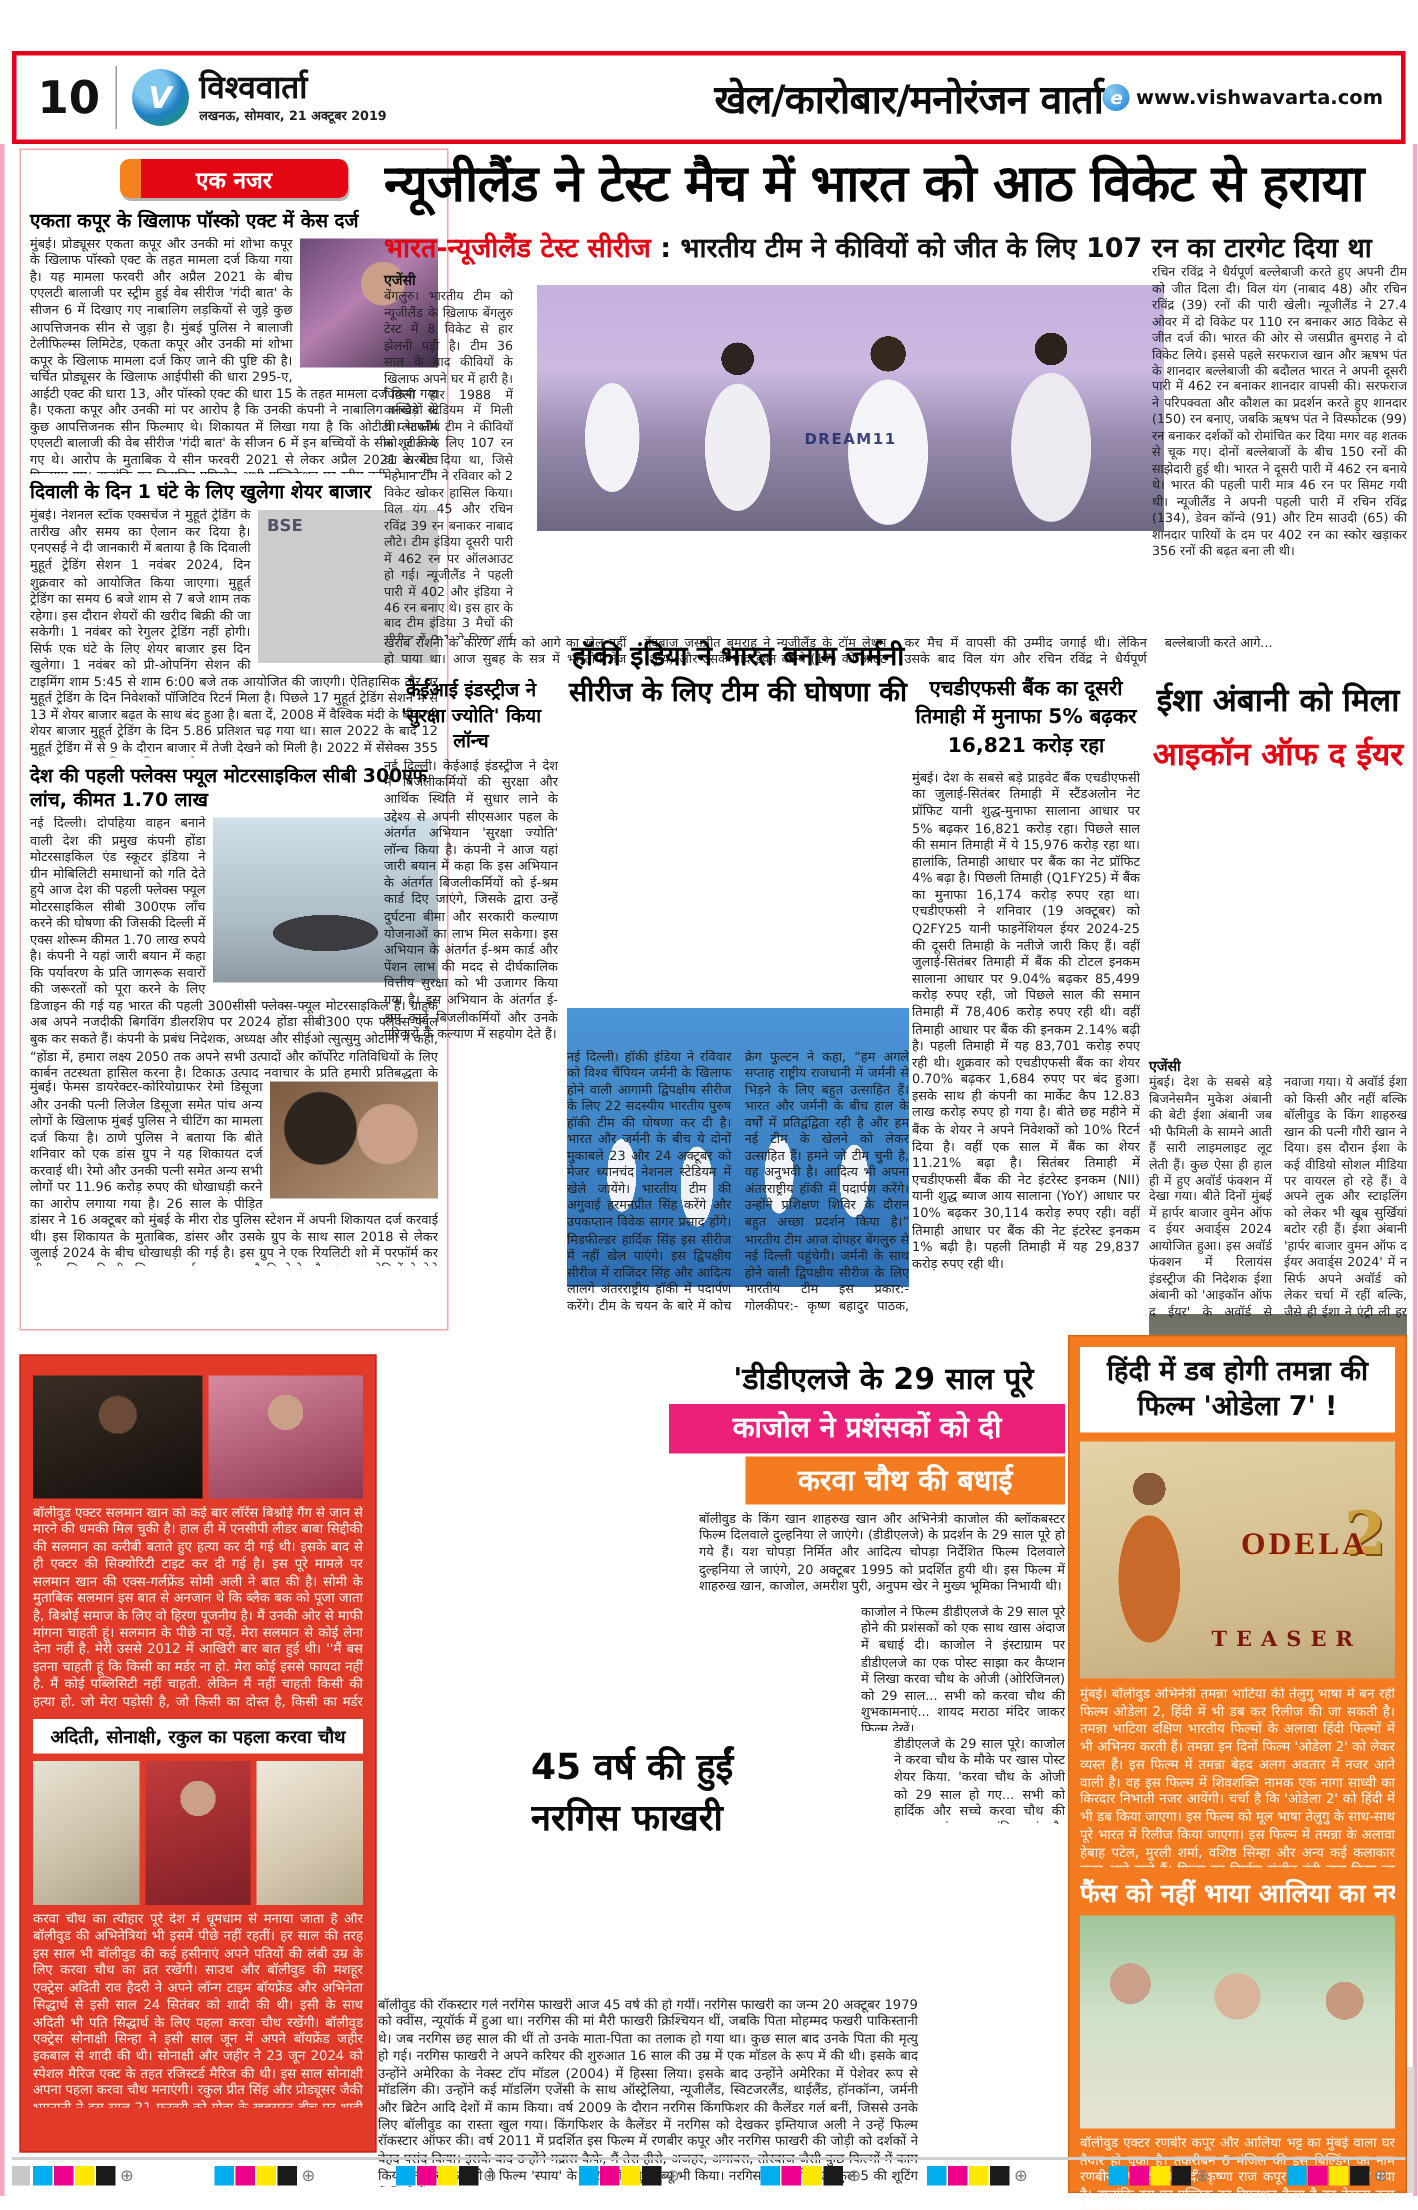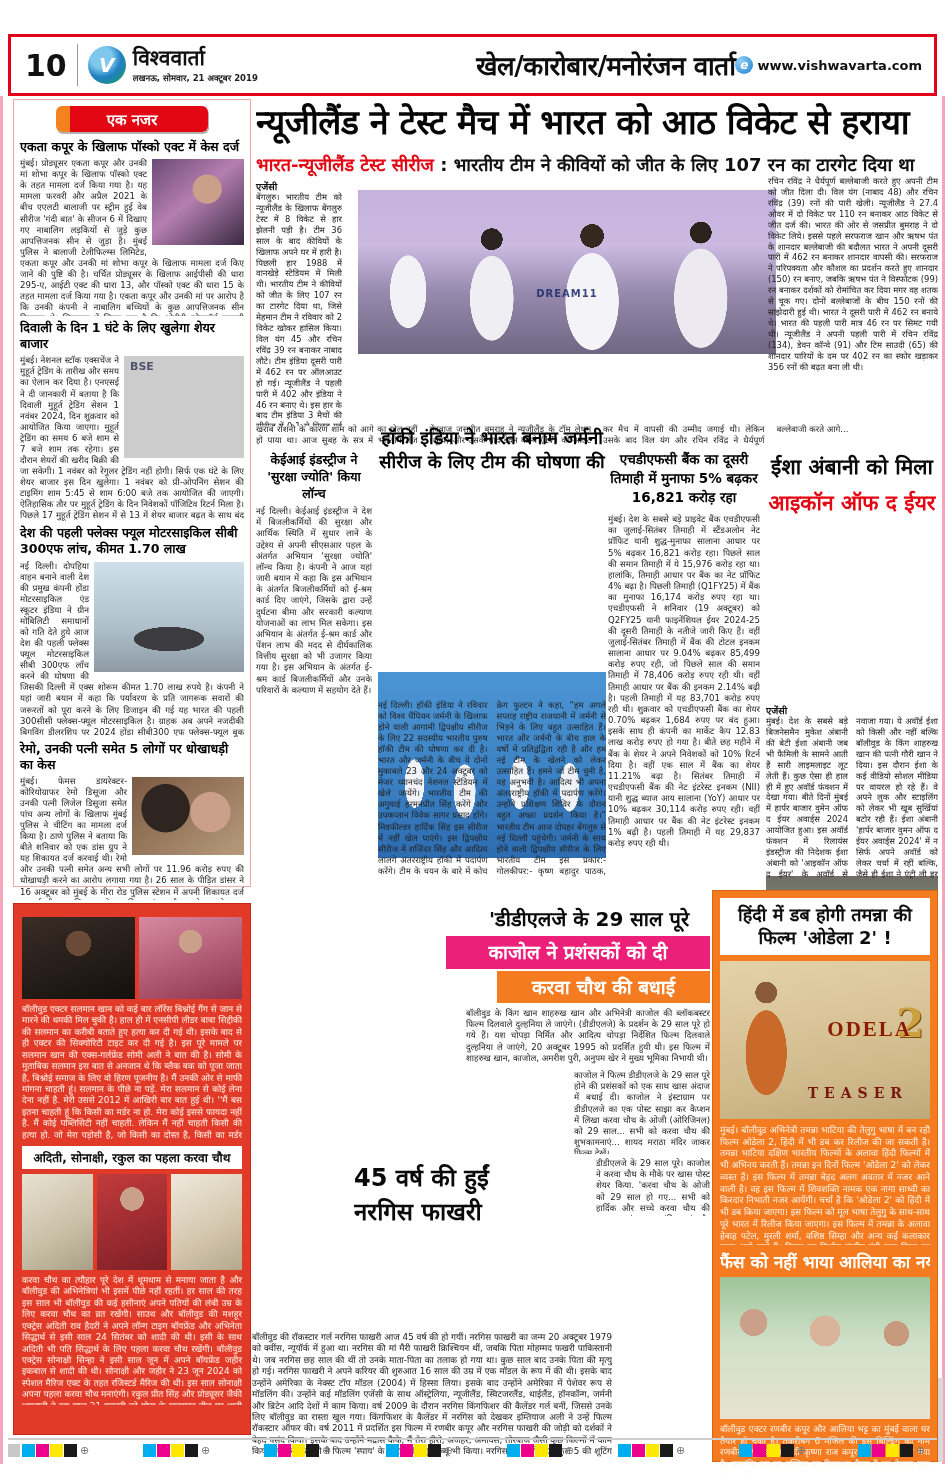--- a/index.html
+++ b/index.html
@@ -13,21 +13,21 @@
   .masthead{left:8px;top:34px;width:929px;height:62px;border:3px solid #e50019;display:flex;align-items:center;background:#fff}
   .pagenum{font-size:30px;font-weight:800;color:#111;margin:0 10px 0 14px}
   .mdiv{width:1px;height:42px;background:#999;margin-right:10px}
   .logo-circle{width:38px;height:38px;border-radius:50%;background:radial-gradient(circle at 35% 30%,#7ec8ee 0 30%,#1f7fc2 55%,#1d9e4f 100%);color:#fff;font-weight:800;font-size:20px;display:flex;align-items:center;justify-content:center;margin-right:7px;font-style:italic}
   .brand{font-size:21px;font-weight:800;color:#111;line-height:1.05}
   .edline{font-size:8.5px;font-weight:700;color:#222;margin-top:2px}
   .secttl{flex:1;text-align:right;font-size:26px;font-weight:800;color:#0d0d0d;letter-spacing:-.5px}
   .site{display:flex;align-items:center;gap:4px;margin-right:12px;font-size:13px;font-weight:800;color:#111}
   .eicon{width:18px;height:18px;border-radius:50%;background:radial-gradient(circle at 30% 30%,#8fd0f5,#1a7fd4);color:#fff;font-weight:800;font-size:12px;display:flex;align-items:center;justify-content:center;font-style:italic}
   
-  .sidebar{left:13px;top:99px;width:238px;height:788px;border:1px solid #f0a8a8;padding:5px 6px;background:#fff}
+  .sidebar{left:13px;top:99px;width:286px;height:788px;border:1px solid #f0a8a8;padding:5px 6px;background:#fff}
   .eknazar{width:152px;margin:1px auto 7px;background:linear-gradient(90deg,#f4831f 0 9%,#e30613 9%);color:#fff;font-weight:800;font-size:15px;text-align:center;border-radius:6px;padding:3px 0;box-shadow:1px 2px 0 #b3b3b3}
   .sb-art h3{font-size:12.6px;font-weight:800;color:#000;line-height:1.28;margin:4px 0 3px}
   .sb-body{font-size:8.6px;line-height:1.29;text-align:justify;overflow:hidden;color:#222}
   .sb-body .ph{float:right;margin:1px 0 2px 5px}
   .hA{height:158px}.hB{height:166px}.hC{height:176px}.hD{height:124px}
   
   .ph{background:#ccc;position:relative;overflow:hidden}
   .ekta{width:92px;height:86px;background:radial-gradient(circle at 60% 35%,#caa08a 0 18%,transparent 19%),linear-gradient(140deg,#6b4a78,#b57fb0 45%,#3a2a44)}
   .bse{width:120px;height:102px;background:radial-gradient(ellipse 34px 26px at 62% 55%,#8a6b3f 0 60%,transparent 61%),linear-gradient(180deg,#cfcncd,#cfcccd 55%,#3f8f7a 70%,#2f7f6d)}
   .moto{width:150px;height:110px;background:radial-gradient(ellipse 58px 20px at 50% 70%,#3c3c40 0 60%,transparent 61%),linear-gradient(180deg,#cfe0ea,#aebfca 60%,#8d9aa4)}
@@ -160,21 +160,20 @@
     </div>
   </div>
   <div class="sb-art">
     <h3>देश की पहली फ्लेक्स फ्यूल मोटरसाइकिल सीबी 300एफ लांच, कीमत 1.70 लाख</h3>
     <div class="sb-body hC">
       <div class="ph moto"></div>
       <span>नई दिल्ली। दोपहिया वाहन बनाने वाली देश की प्रमुख कंपनी होंडा मोटरसाइकिल एंड स्कूटर इंडिया ने ग्रीन मोबिलिटी समाधानों को गति देते हुये आज देश की पहली फ्लेक्स फ्यूल मोटरसाइकिल सीबी 300एफ लॉंच करने की घोषणा की जिसकी दिल्ली में एक्स शोरूम कीमत 1.70 लाख रुपये है। कंपनी ने यहां जारी बयान में कहा कि पर्यावरण के प्रति जागरूक सवारों की जरूरतों को पूरा करने के लिए डिजाइन की गई यह भारत की पहली 300सीसी फ्लेक्स-फ्यूल मोटरसाइकिल है। ग्राहक अब अपने नजदीकी बिगविंग डीलरशिप पर 2024 होंडा सीबी300 एफ फ्लेक्स-फ्यूल बुक कर सकते हैं। कंपनी के प्रबंध निदेशक, अध्यक्ष और सीईओ त्सुत्सुमु ओटानी ने कहा, “होंडा में, हमारा लक्ष्य 2050 तक अपने सभी उत्पादों और कॉर्पोरेट गतिविधियों के लिए कार्बन तटस्थता हासिल करना है। टिकाऊ उत्पाद नवाचार के प्रति हमारी प्रतिबद्धता के हिस्से के रूप में, आज हमने सीबी300 एफ का नया फ्लेक्स-फ्यूल संस्करण पेश किया, जो उत्सर्जन को कम करने और भारत की ऊर्जा जरूरतों को पूरा करने की हमारी यात्रा में एक महत्वपूर्ण मील का पत्थर है।</span>
     </div>
   </div>
   <div class="sb-art">
-    <h3>रेमो, उनकी पत्नी समेत 5 लोगों पर धोखाधड़ी का केस</h3>
     <div class="sb-body hD">
       <div class="ph remo"></div>
       <span>मुंबई। फेमस डायरेक्टर-कोरियोग्राफर रेमो डिसूजा और उनकी पत्नी लिजेल डिसूजा समेत पांच अन्य लोगों के खिलाफ मुंबई पुलिस ने चीटिंग का मामला दर्ज किया है। ठाणे पुलिस ने बताया कि बीते शनिवार को एक डांस ग्रुप ने यह शिकायत दर्ज करवाई थी। रेमो और उनकी पत्नी समेत अन्य सभी लोगों पर 11.96 करोड़ रुपए की धोखाधड़ी करने का आरोप लगाया गया है। 26 साल के पीड़ित डांसर ने 16 अक्टूबर को मुंबई के मीरा रोड पुलिस स्टेशन में अपनी शिकायत दर्ज करवाई थी। इस शिकायत के मुताबिक, डांसर और उसके ग्रुप के साथ साल 2018 से लेकर जुलाई 2024 के बीच धोखाधड़ी की गई है। इस ग्रुप ने एक रियलिटी शो में परफॉर्म कर जीत हासिल की थी। शिकायतकर्ता का कहना है कि रेमो और अन्य आरोपियों ने ऐसे दिखाया जैसे यो ग्रुप उनका है और उनकी जीती 11.96 करोड़ रुपए की इनामी राशि हड़प ली।</span>
     </div>
   </div>
 </aside>
 
 <h1 class="abs lead-headline">न्यूजीलैंड ने टेस्ट मैच में भारत को आठ विकेट से हराया</h1>
 <div class="abs lead-sub">
   <span class="kick">भारत-न्यूजीलैंड टेस्ट सीरीज</span><span class="subrest"> : </span><span class="subrest">भारतीय टीम ने कीवियों को जीत के लिए 107 रन का टारगेट दिया था</span>
@@ -223,21 +222,21 @@
 <div class="abs banner-orange">करवा चौथ की बधाई</div>
 <div class="abs jt bsm ddlj1">बॉलीवुड के किंग खान शाहरुख खान और अभिनेत्री काजोल की ब्लॉकबस्टर फिल्म दिलवाले दुल्हनिया ले जाएंगे। (डीडीएलजे) के प्रदर्शन के 29 साल पूरे हो गये हैं। यश चोपड़ा निर्मित और आदित्य चोपड़ा निर्देशित फिल्म दिलवाले दुल्हनिया ले जाएंगे, 20 अक्टूबर 1995 को प्रदर्शित हुयी थी। इस फिल्म में शाहरुख खान, काजोल, अमरीश पुरी, अनुपम खेर ने मुख्य भूमिका निभायी थी।</div>
 <div class="abs jt bsm ddlj2">काजोल ने फिल्म डीडीएलजे के 29 साल पूरे होने की प्रशंसकों को एक साथ खास अंदाज में बधाई दी। काजोल ने इंस्टाग्राम पर डीडीएलजे का एक पोस्ट साझा कर कैप्शन में लिखा करवा चौथ के ओजी (ओरिजिनल) को 29 साल... सभी को करवा चौथ की शुभकामनाएं... शायद मराठा मंदिर जाकर फिल्म देखें।</div>
 <div class="abs jt bsm ddlj3">डीडीएलजे के 29 साल पूरे। काजोल ने करवा चौथ के मौके पर खास पोस्ट शेयर किया. 'करवा चौथ के ओजी को 29 साल हो गए... सभी को हार्दिक और सच्चे करवा चौथ की शुभकामनाएं. मराठा मंदिर जाएं और फिल्म देखें।'</div>
 
 <h2 class="abs nargis-h">45 वर्ष की हुईं नरगिस फाखरी</h2>
 
 <div class="abs jt bsm nargis-b">बॉलीवुड की रॉकस्टार गर्ल नरगिस फाखरी आज 45 वर्ष की हो गयीं। नरगिस फाखरी का जन्म 20 अक्टूबर 1979 को क्वींस, न्यूयॉर्क में हुआ था। नरगिस की मां मैरी फाखरी क्रिश्चियन थीं, जबकि पिता मोहम्मद फखरी पाकिस्तानी थे। जब नरगिस छह साल की थीं तो उनके माता-पिता का तलाक हो गया था। कुछ साल बाद उनके पिता की मृत्यु हो गई। नरगिस फाखरी ने अपने करियर की शुरुआत 16 साल की उम्र में एक मॉडल के रूप में की थी। इसके बाद उन्होंने अमेरिका के नेक्स्ट टॉप मॉडल (2004) में हिस्सा लिया। इसके बाद उन्होंने अमेरिका में पेशेवर रूप से मॉडलिंग की। उन्होंने कई मॉडलिंग एजेंसी के साथ ऑस्ट्रेलिया, न्यूजीलैंड, स्विटजरलैंड, थाईलैंड, हॉनकॉन्ग, जर्मनी और ब्रिटेन आदि देशों में काम किया। वर्ष 2009 के दौरान नरगिस किंगफिशर की कैलेंडर गर्ल बनीं, जिससे उनके लिए बॉलीवुड का रास्ता खुल गया। किंगफिशर के कैलेंडर में नरगिस को देखकर इम्तियाज अली ने उन्हें फिल्म रॉकस्टार ऑफर की। वर्ष 2011 में प्रदर्शित इस फिल्म में रणबीर कपूर और नरगिस फाखरी की जोड़ी को दर्शकों ने बेहद पसंद किया। इसके बाद उन्होंने मद्रास कैफे, मैं तेरा हीरो, अजहर, अमावस, तोरबाज जैसी कुछ फिल्मों में काम किया। नरगिस फाखरी ने फिल्म 'स्पाय' के जरिये हॉलीवुड डेब्यू भी किया। नरगिस इन दिनों हाउसफुल 5 की शूटिंग में बिजी हैं।</div>
 
 <section class="abs odelabox">
-  <div class="odela-head">हिंदी में डब होगी तमन्ना की फिल्म 'ओडेला 2' !</div>
+  <div class="odela-head">हिंदी में डब होगी तमन्ना की फिल्म 'ओडेला 7' !</div>
   <div class="poster">
     <span class="odela-n">2</span>
     <span class="odela-t">ODELA</span>
     <span class="odela-w">TEASER</span>
   </div>
   <div class="orangetxt ob1">मुंबई। बॉलीवुड अभिनेत्री तमन्ना भाटिया की तेलुगु भाषा में बन रही फिल्म ओडेला 2, हिंदी में भी डब कर रिलीज की जा सकती है। तमन्ना भाटिया दक्षिण भारतीय फिल्मों के अलावा हिंदी फिल्मों में भी अभिनय करती हैं। तमन्ना इन दिनों फिल्म 'ओडेला 2' को लेकर व्यस्त हैं। इस फिल्म में तमन्ना बेहद अलग अवतार में नजर आने वाली है। वह इस फिल्म में शिवशक्ति नामक एक नागा साध्वी का किरदार निभाती नजर आयेंगी। चर्चा है कि 'ओडेला 2' को हिंदी में भी डब किया जाएगा। इस फिल्म को मूल भाषा तेलुगु के साथ-साथ पूरे भारत में रिलीज किया जाएगा। इस फिल्म में तमन्ना के अलावा हेबाह पटेल, मुरली शर्मा, वशिष्ठ सिम्हा और अन्य कई कलाकार नजर आने वाले हैं। फिल्म का निर्माण संजीत नंदी द्वारा किया जा रहा है। वहीं, इस फिल्म का निर्देशन अशोक तेजा कर रहे हैं। तमन्ना भाटिया हाल ही में रिलीज हुई ब्लॉकबस्टर हॉरर कॉमेडी, फिल्म 'स्त्री 2' में स्पेशल डांस नंबर 'आज की रात' में नजर आयीं थीं।</div>
   <div class="alia-h">फैंस को नहीं भाया आलिया का नया घर</div>
   <div class="ph alia-ph"></div>
   <div class="orangetxt ob2">बॉलीवुड एक्टर रणबीर कपूर और आलिया भट्ट का मुंबई वाला घर तैयार हो चुका है। तकरीबन 6 मंजिल की इस बिल्डिंग का नाम रणबीर कपूर की परदादी कृष्णा राज कपूर के नाम पर रखा गया है। हालांकि इस पर पब्लिक का रिएक्शन कैसा है वह देखना कुछ फैंस के लिए शायद नागवार गुजरेगा।</div>
 </section>

